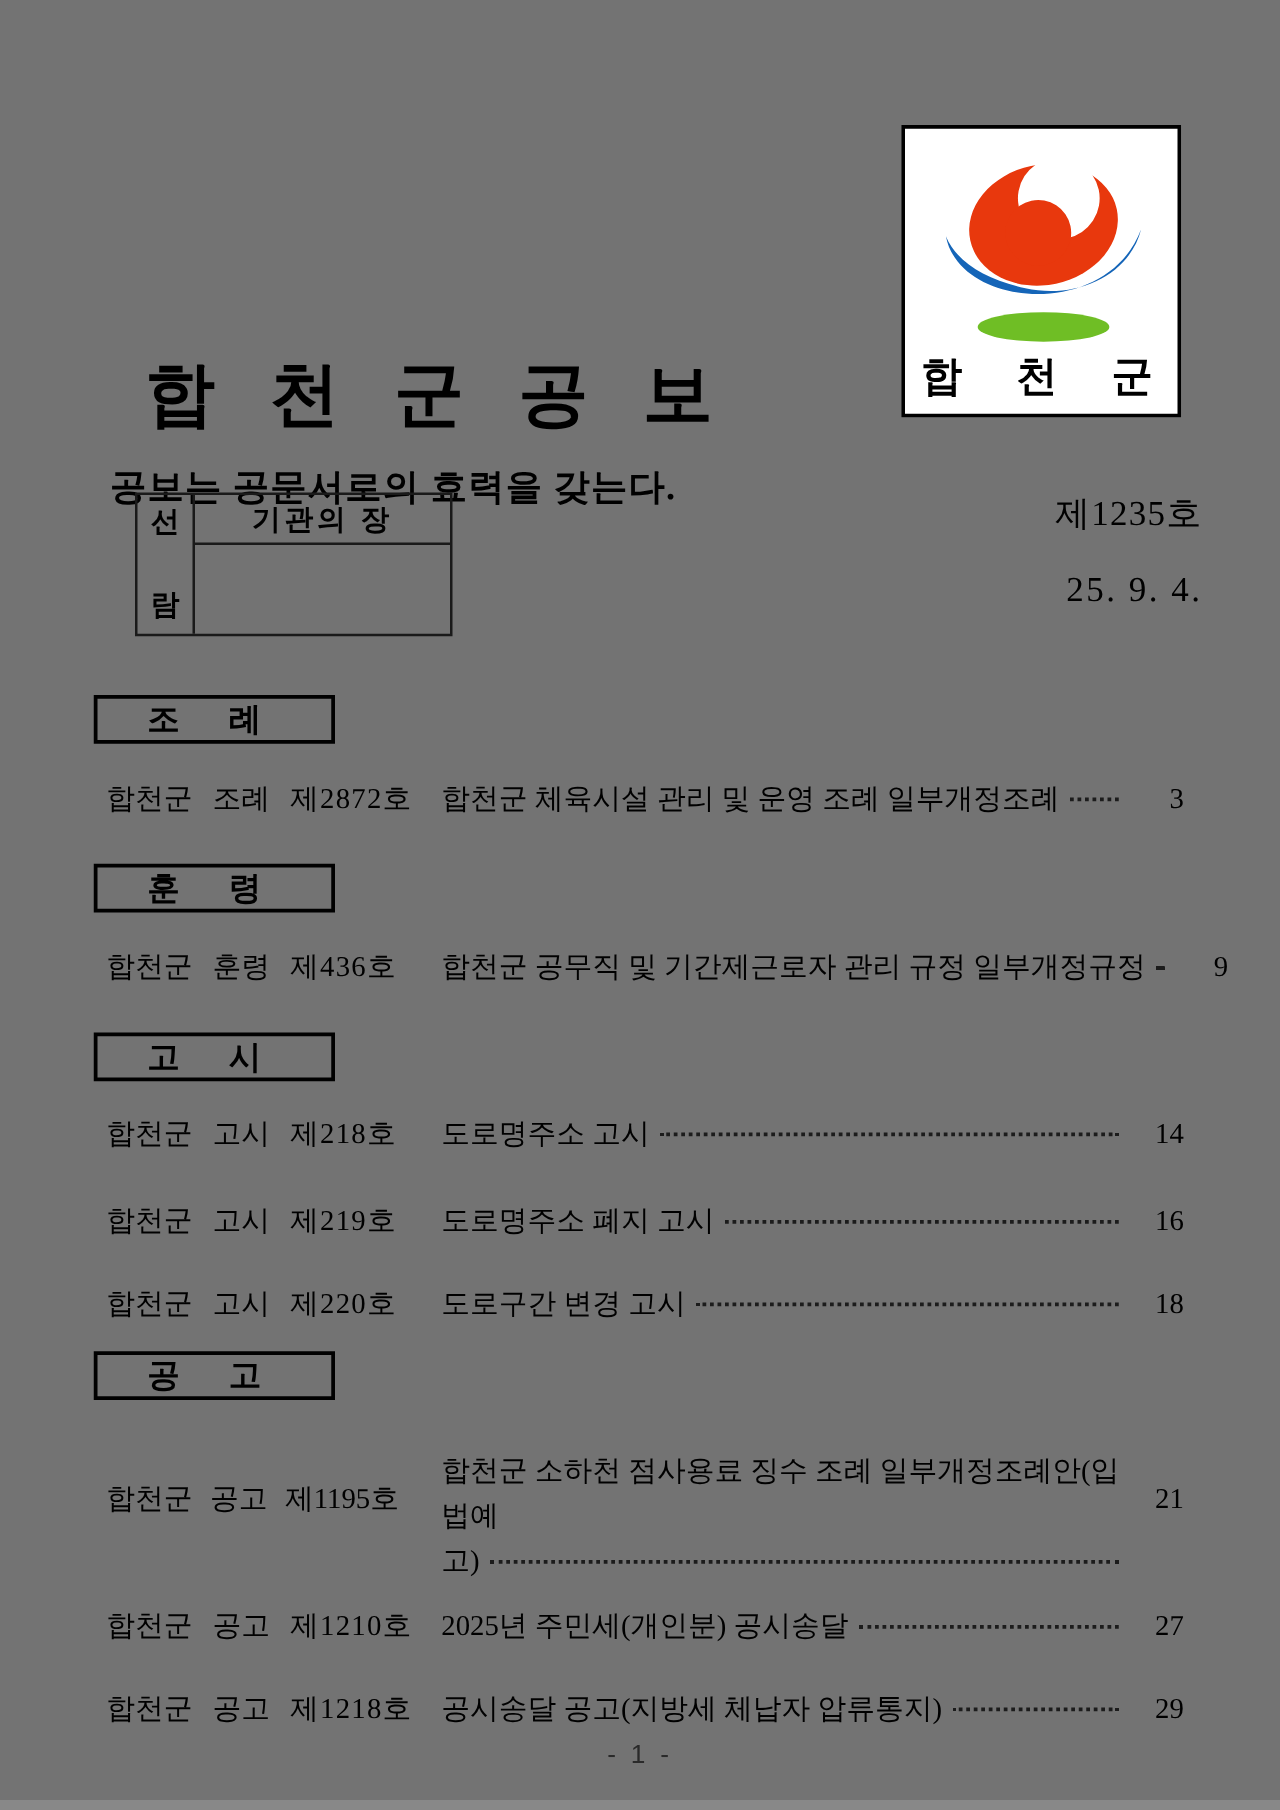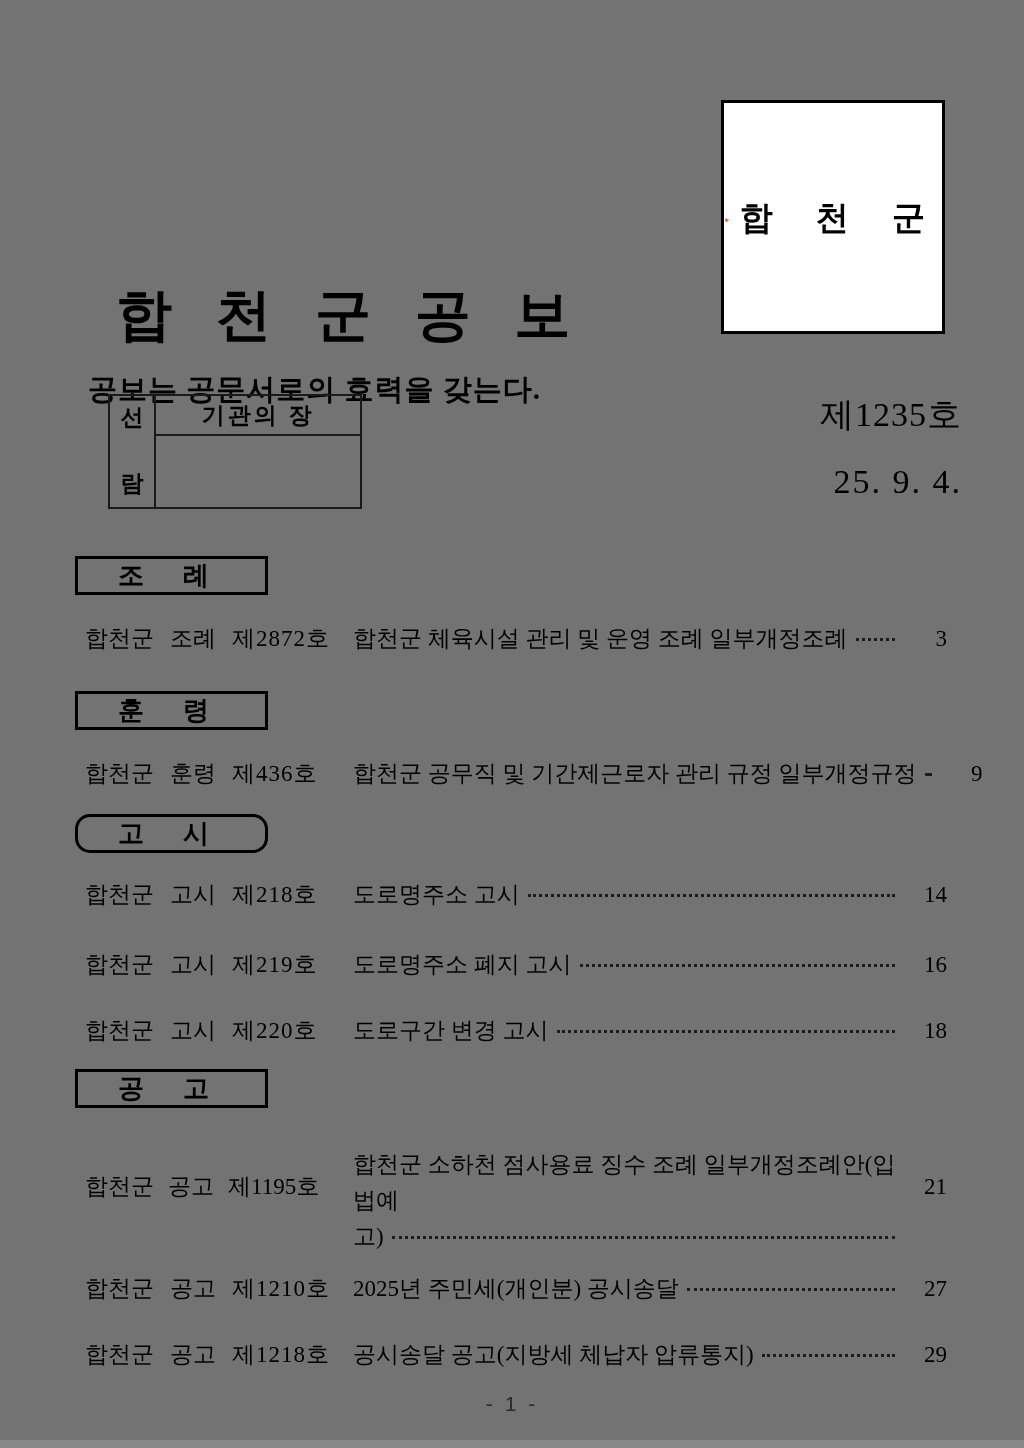--- a/index.html
+++ b/index.html
@@ -45,32 +45,32 @@
     height:40px;border-bottom:2px solid #1a1a1a;
     display:flex;align-items:center;justify-content:center;
     font-size:23px;font-weight:700;letter-spacing:3px;
     box-sizing:border-box;
   }
   .review-empty{flex:1;}
 
   
   .issue-block{
     position:absolute;right:62px;top:398px;
-    text-align:right;font-size:34px;line-height:1;
+    text-align:right;font-size:28px;line-height:1;
   }
   .issue-no{letter-spacing:1px;}
   .issue-date{margin-top:33px;letter-spacing:2px;}
 
   
   .logo-box{
     position:absolute;left:721px;top:100px;
     width:224px;height:234px;
     border:3px solid #000;box-sizing:border-box;
     background:#fff;
-    display:flex;flex-direction:row;align-items:center;
+    display:flex;flex-direction:column;align-items:center;
   }
   .logo-art{width:200px;height:168px;margin-top:6px;}
   .logo-caption{
     font-family:"Liberation Sans", sans-serif;
     font-size:33px;font-weight:900;letter-spacing:17px;
     margin-top:2px;padding-left:10px;white-space:nowrap;
   }
 
   
   .toc{
@@ -95,21 +95,21 @@
   }
   .entry .num{letter-spacing:1px;}
   .entry .title{flex:none;}
   .leader{
     flex:1;height:0;
     border-bottom:3px dotted #1c1c1c;
     margin:0 10px 0 8px;min-width:6px;
   }
   .pageno{width:42px;flex:none;text-align:right;}
 
-  .mt28{margin-top:28px;} .mt36{margin-top:36px;} .mt24{margin-top:24px;border-radius:15px;}
+  .mt28{margin-top:28px;} .mt36{margin-top:36px;} .mt24{margin-top:36px;}
   .mt26{margin-top:26px;} .mt38{margin-top:38px;} .mt34{margin-top:34px;}
   .mt22{margin-top:22px;} .mt10{margin-top:10px;} .mt18{margin-top:18px;}
 
   
   .entry-wrap{
     display:flex;align-items:center;margin-left:10px;
   }
   .entry-wrap .label{
     display:flex;column-gap:14px;width:268px;flex:none;
   }

